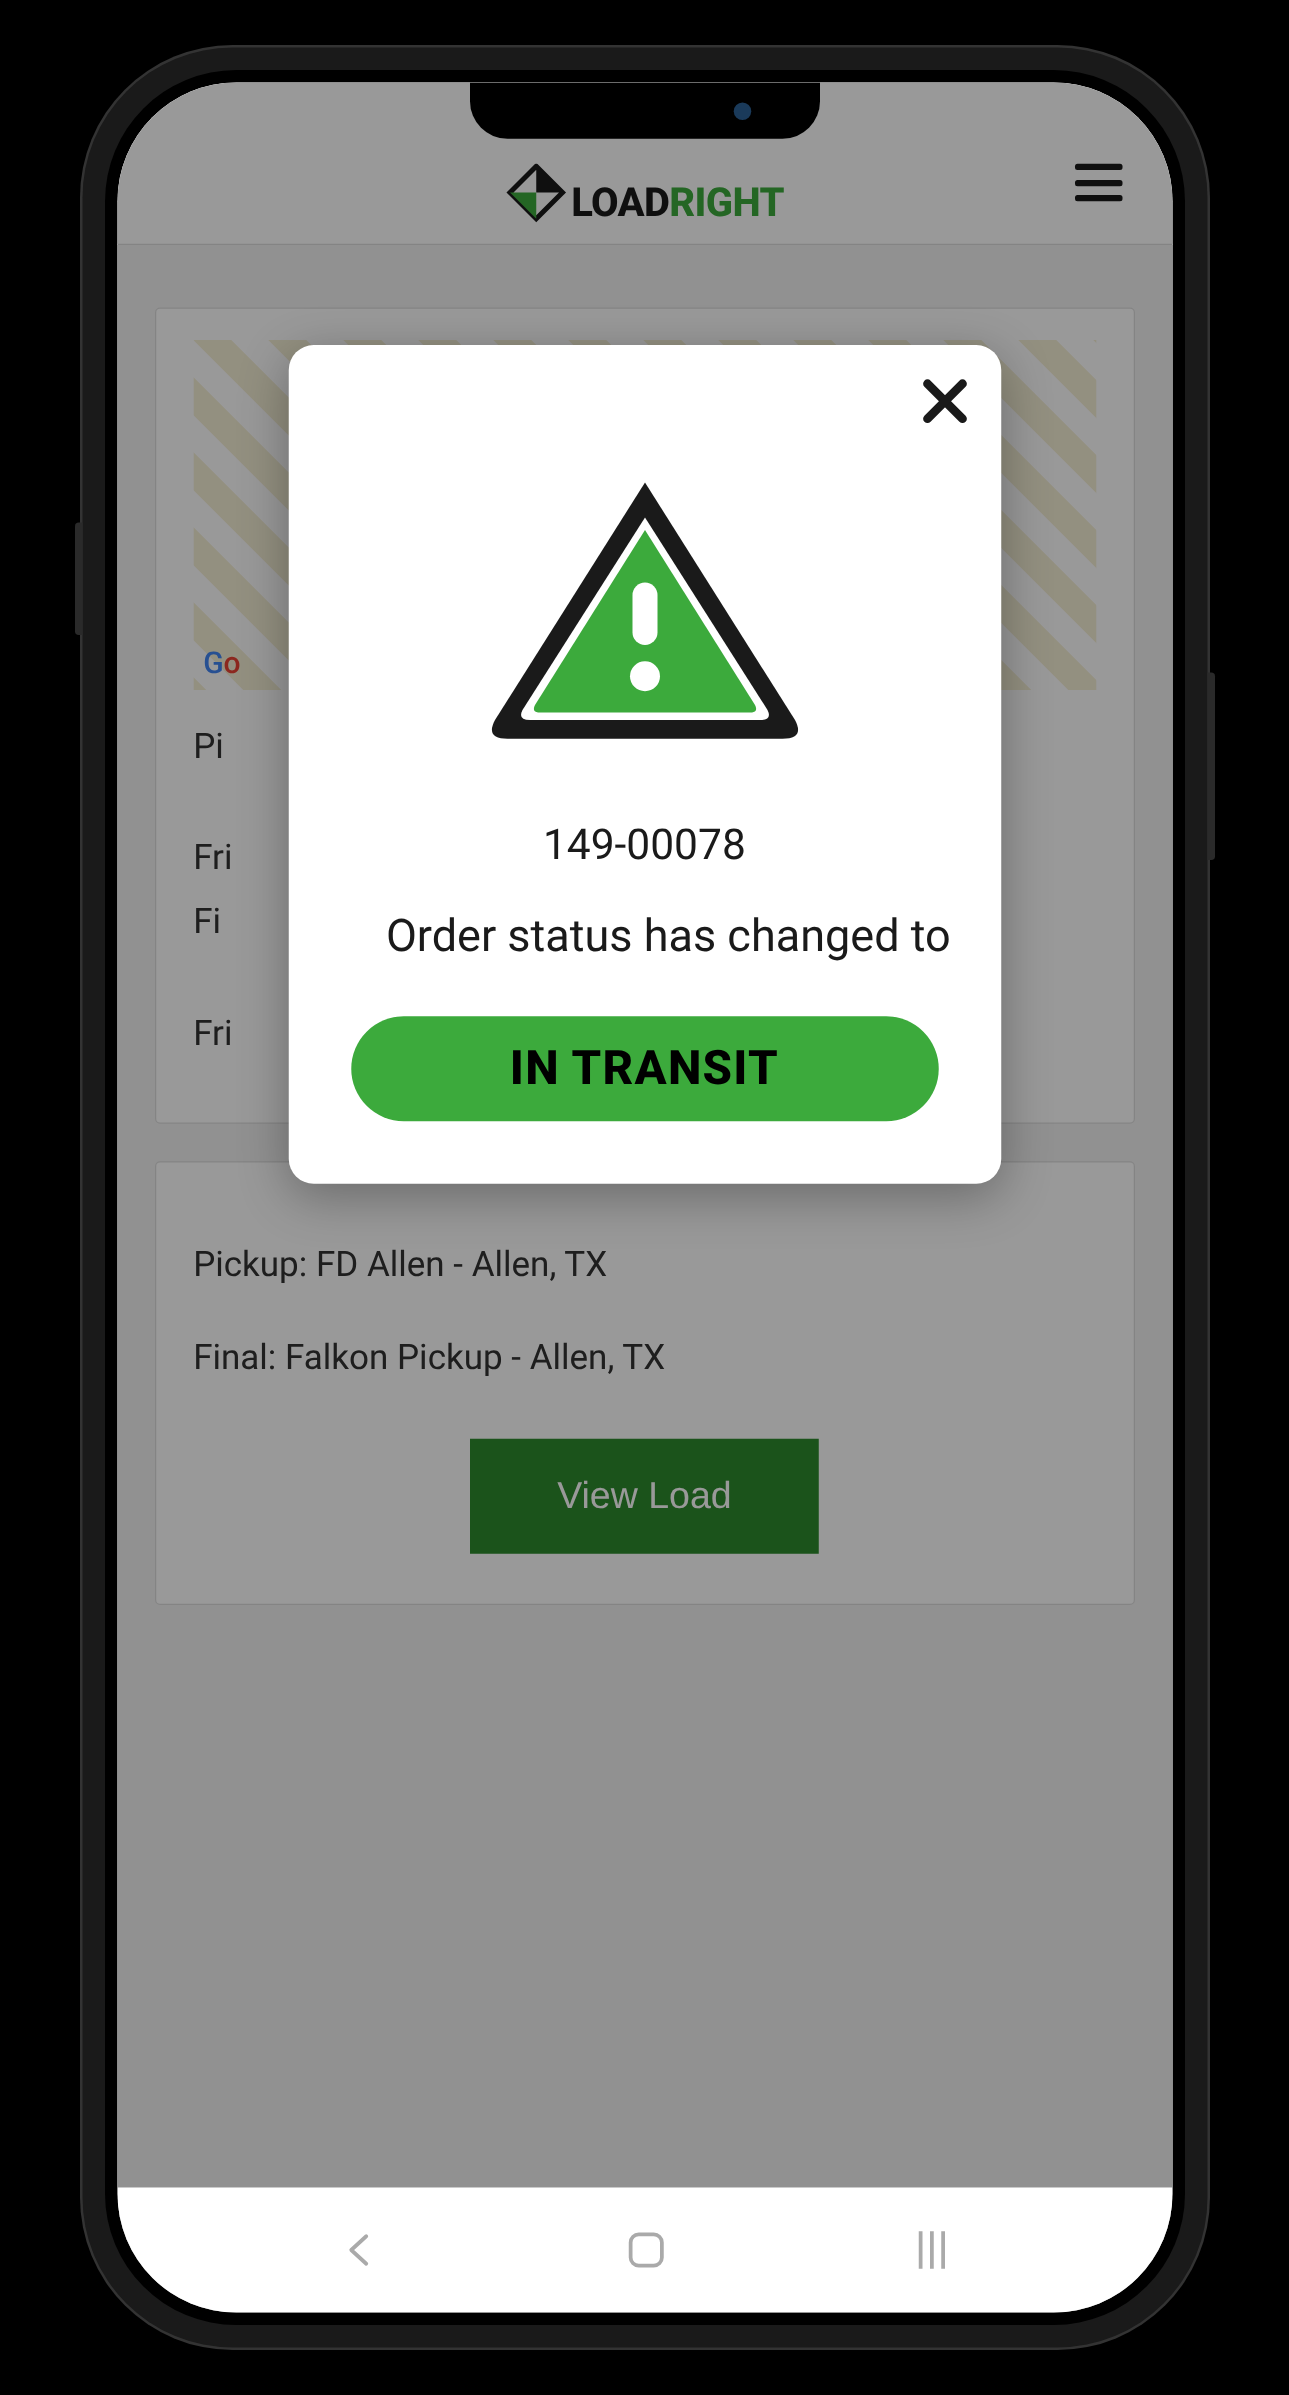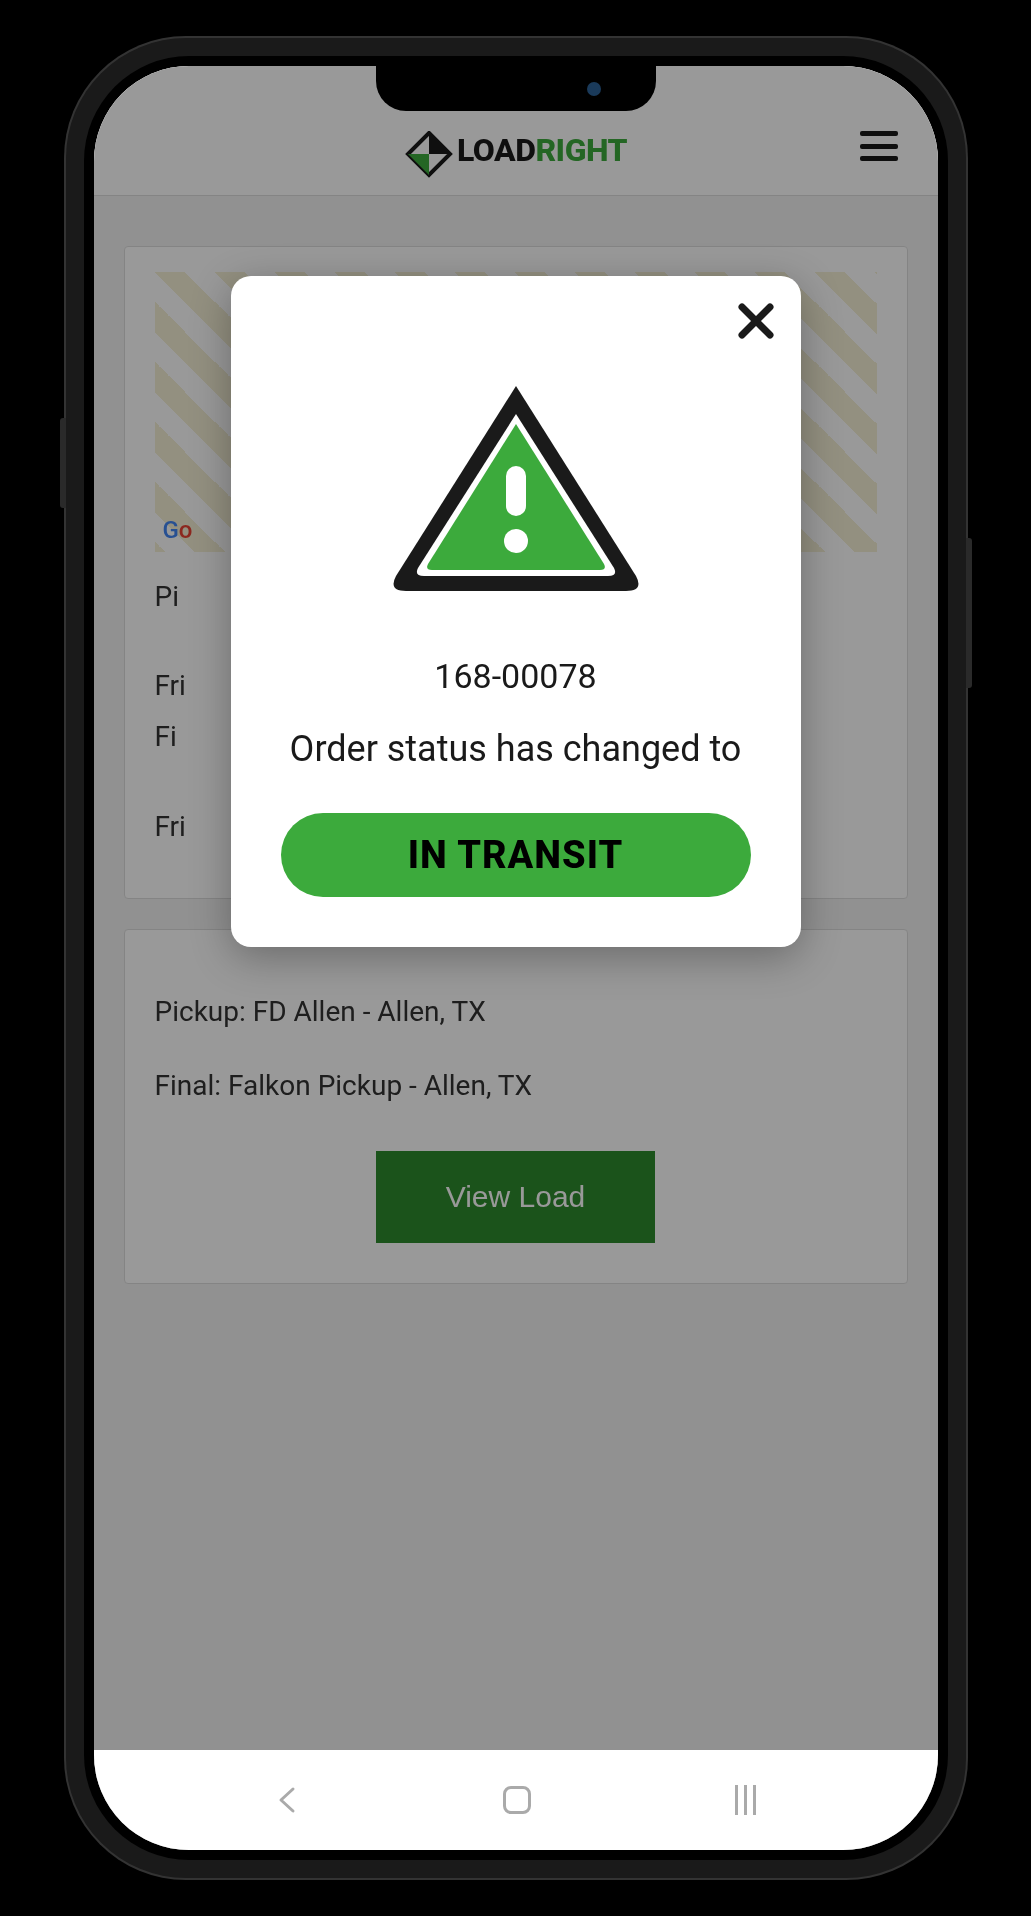--- a/index.html
+++ b/index.html
@@ -81,21 +81,21 @@
       background: #fff;
       display: flex;
       align-items: center;
       justify-content: center;
       position: relative;
       padding-top: 50px;
       border-bottom: 1px solid #ddd;
     }
     .logo-container {
       display: flex;
-      align-items: flex-start;
+      align-items: flex-end;
       gap: 3px;
     }
     .logo-icon {
       width: 50px;
       height: 50px;
     }
     .logo-text {
       font-size: 32px;
       font-weight: 800;
       letter-spacing: -0.5px;
@@ -201,21 +201,21 @@
       height: 240px;
     }
     .modal-order-id {
       text-align: center;
       font-size: 34px;
       color: #1a1a1a;
       margin-bottom: 30px;
       font-weight: 400;
     }
     .modal-message {
-      text-align: center;
+      text-align: right;
       font-size: 36px;
       color: #1a1a1a;
       line-height: 1.3;
       margin-bottom: 40px;
       font-weight: 400;
     }
     .status-badge {
       display: block;
       background: #3caa3c;
       color: #000000;
@@ -312,21 +312,21 @@
           <line x1="6" y1="6" x2="34" y2="34" stroke="#1a1a1a" stroke-width="7" stroke-linecap="round"></line>
           <line x1="34" y1="6" x2="6" y2="34" stroke="#1a1a1a" stroke-width="7" stroke-linecap="round"></line>
         </svg>
         <svg class="warning-icon" viewBox="0 0 280 240">
           <path d="M140 20 L260 210 Q268 225 250 225 L30 225 Q12 225 20 210 Z" fill="#1a1a1a"></path>
           <path d="M140 48 L238 202 Q242 210 232 210 L48 210 Q38 210 42 202 Z" fill="#fff"></path>
           <path d="M140 58 L228 198 Q231 204 224 204 L56 204 Q49 204 52 198 Z" fill="#3caa3c"></path>
           <rect x="130" y="100" width="20" height="50" rx="10" fill="#fff"></rect>
           <circle cx="140" cy="175" r="12" fill="#fff"></circle>
         </svg>
-        <div class="modal-order-id">168-00078</div>
+        <div class="modal-order-id">149-00078</div>
         <div class="modal-message">Order status has changed to</div>
         <div class="status-badge">IN TRANSIT</div>
       </div>
 
       <div class="nav-bar">
         <svg width="24" height="30" viewBox="0 0 24 30">
           <path d="M18 4 L6 15 L18 26" fill="none" stroke="#aaa" stroke-width="3" stroke-linecap="round" stroke-linejoin="round"></path>
         </svg>
         <div class="nav-square"></div>
         <div class="nav-lines">

